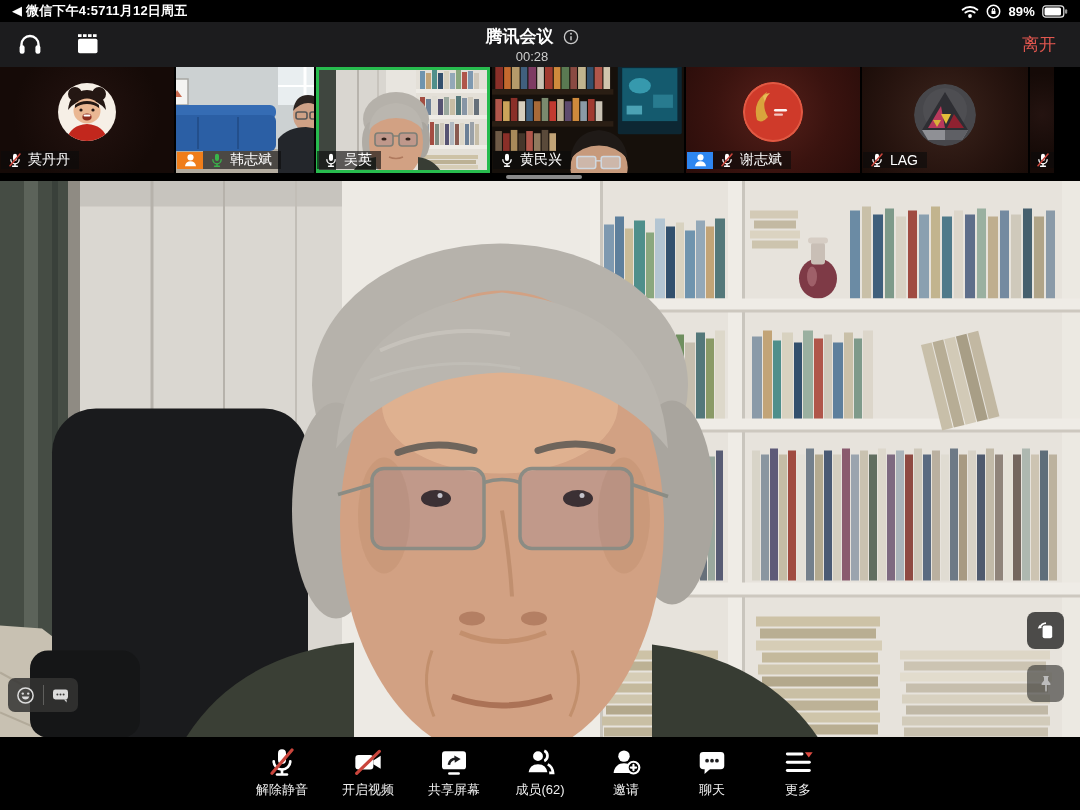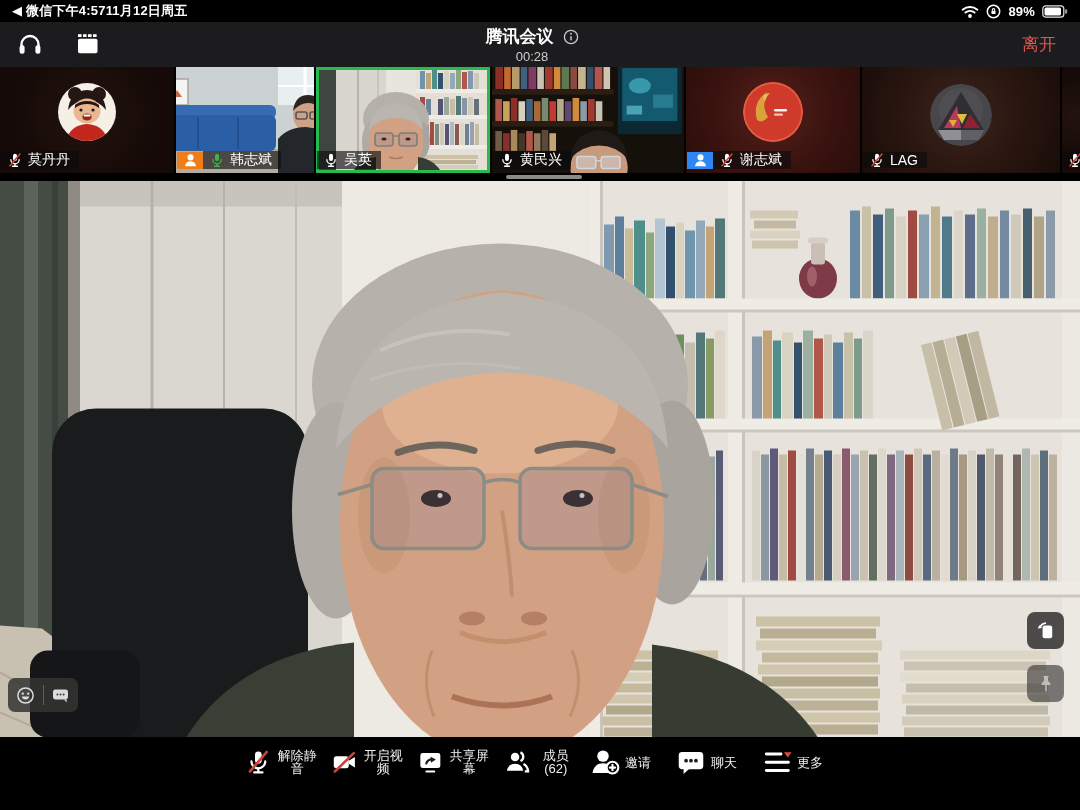--- a/index.html
+++ b/index.html
@@ -51,21 +51,21 @@
     border-radius:7px;display:flex;align-items:center;justify-content:space-evenly;z-index:4;}
   .pill .divider{width:1px;height:20px;background:#5f5f5d;}
   .fab{position:absolute;right:16px;width:37px;height:37px;border-radius:8px;background:rgba(42,42,40,.82);
     display:flex;align-items:center;justify-content:center;border:none;cursor:pointer;z-index:4;}
   .fab.rotate{top:431px;}
   .fab.pin{top:484px;background:rgba(58,58,56,.65);}
 
   
   .toolbar{position:absolute;left:0;top:737px;width:1080px;height:73px;background:#000;
     display:flex;justify-content:center;align-items:flex-start;}
-  .titem{width:86px;display:flex;flex-direction:row;align-items:center;padding-top:8px;gap:4px;
+  .titem{width:86px;display:flex;flex-direction:column;align-items:center;padding-top:8px;gap:4px;
     background:none;border:none;cursor:pointer;color:#f0f0f0;font-family:inherit;}
   .titem svg{display:block;}
   .tlabel{font-size:13px;line-height:1;color:#f0f0f0;}
 </style>
 </head>
 <body>
 
 <svg width="0" height="0" style="position:absolute" aria-hidden="true">
   <defs>
     <g id="ic-mic">
@@ -370,21 +370,21 @@
         <div class="chip">
           <svg class="mic" viewBox="0 0 24 24">
               <use href="#ic-mic"></use>
               <use href="#ic-slash"></use>
             </svg>
           <span>谢志斌</span>
         </div>
       </div>
     </div>
 
-    <div class="thumb bg-brown" style="width:198px">
+    <div class="thumb bg-brown" style="width:166px">
       <div class="avatar" style="width:62px;height:62px;top:48px">
         <svg width="62" height="62" viewBox="0 0 62 62">
           <circle cx="31" cy="31" r="31" fill="#47474b"></circle>
           <circle cx="31" cy="26" r="22" fill="#55555a" opacity=".5"></circle>
           <polygon points="31,8 54,46 8,46" fill="#2e2e33"></polygon>
           <polygon points="14,44 27,22 31,44" fill="#b8395c"></polygon>
           <polygon points="33,44 40,30 50,44" fill="#8f2130"></polygon>
           <polygon points="27,30 37,30 32,40" fill="#e3bd3a"></polygon>
           <polygon points="19,36 27,36 23,43" fill="#d9b23a"></polygon>
           <polygon points="8,46 54,46 48,56 14,56" fill="#8f9095"></polygon>

